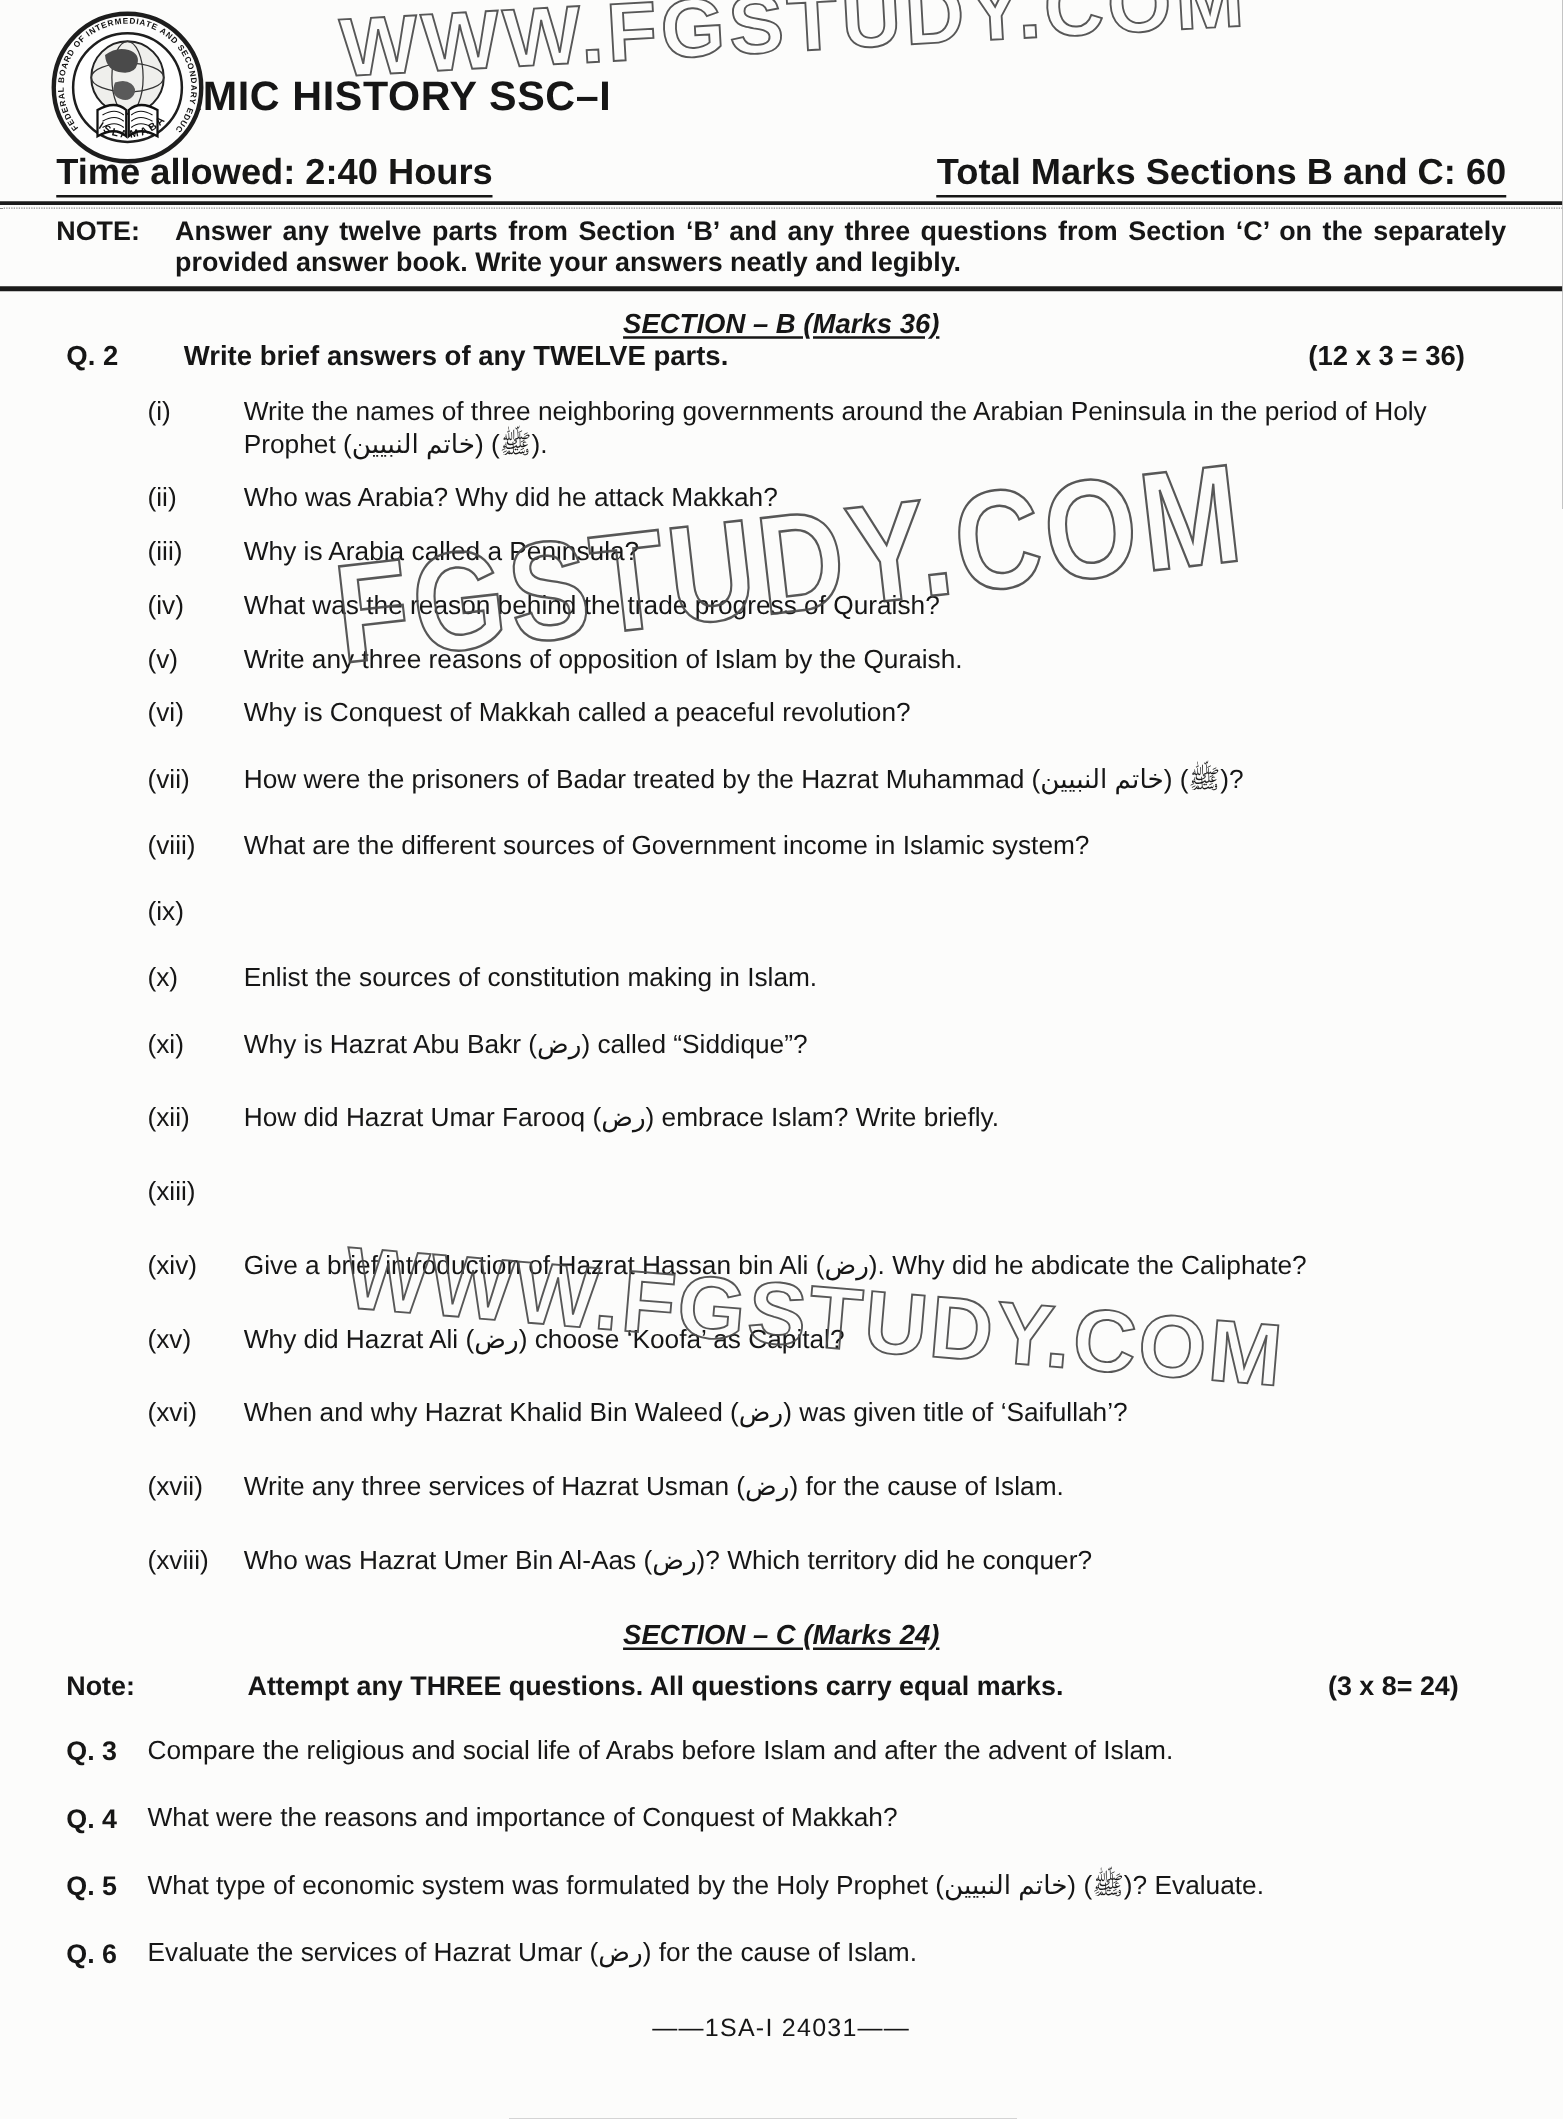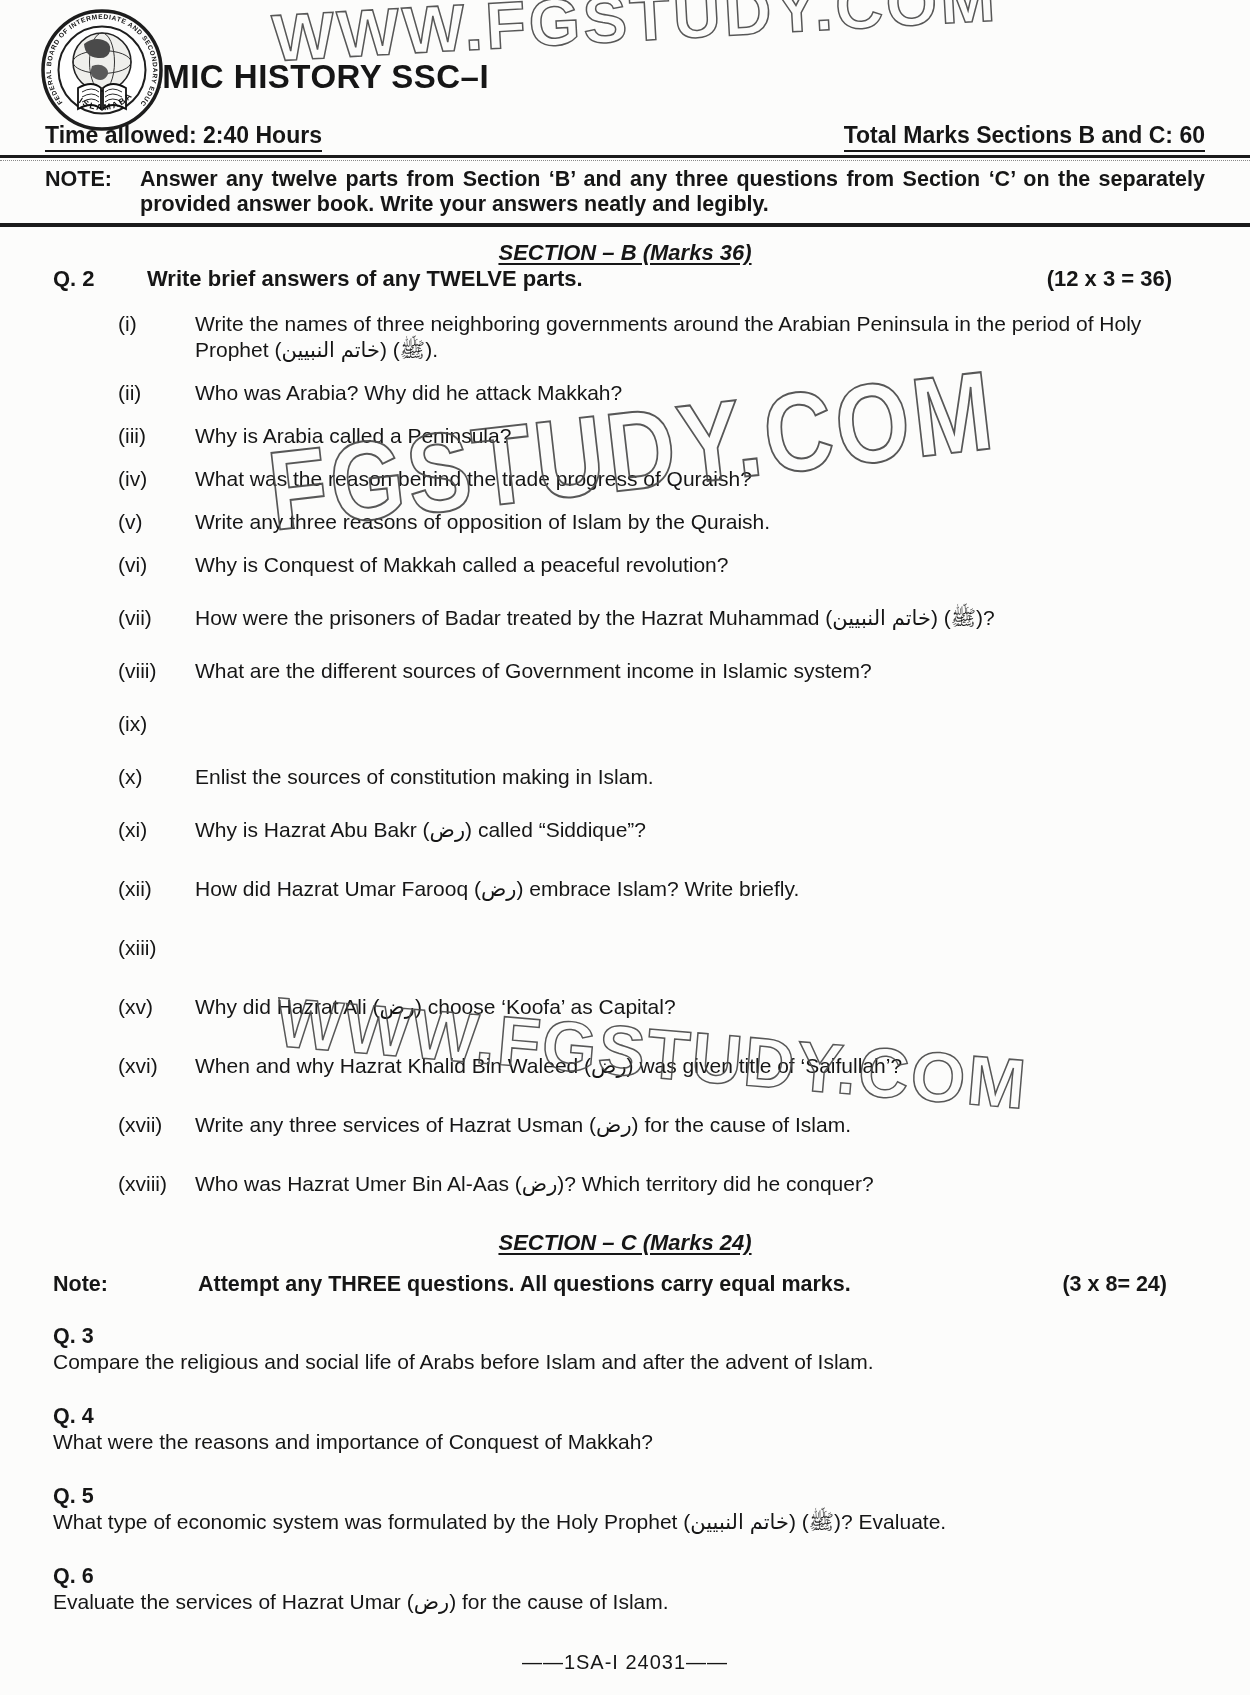--- a/index.html
+++ b/index.html
@@ -33,21 +33,21 @@
   .logo{position:absolute;left:40px;top:8px;}
   .title{
     font-weight:bold;
     font-size:33px;
     letter-spacing:.5px;
     margin:48px 40px 0 40px;
   }
   .meta-row{
     display:flex;justify-content:space-between;
     margin-top:26px;
-    font-weight:bold;font-size:23px;
+    font-weight:bold;font-size:29px;
   }
   .meta-row .u{border-bottom:2.5px solid #161616;padding-bottom:1px;}
   .rule-a{margin-top:3px;border-top:3px solid #1b1b1b;border-bottom:1px dotted #8a8a8a;height:2px;}
   .rule-b{border-top:4px solid #1b1b1b;height:0;margin-top:6px;}
 
   .note-row{
     display:flex;
     padding:6px 45px 0 45px;
     font-weight:bold;font-size:21.5px;line-height:25px;
     z-index:2;position:relative;
@@ -87,24 +87,23 @@
     display:flex;align-items:baseline;
     margin-top:16px;
     font-weight:bold;font-size:21.5px;
   }
   .note-c .nlabel{width:105px;flex:none;}
   .note-c .ntext{flex:1;padding-left:40px;}
   .note-c .nmarks{flex:none;margin-left:auto;padding-right:30px;}
 
   .questions{margin-top:26px;}
   .q-row{
-    display:flex;align-items:flex-start;
+    display:flex;align-items:flex-end;
     font-size:21px;line-height:26px;
     margin-bottom:28px;
-    flex-direction:column;
   }
   .q-row .qnum{width:65px;flex:none;font-weight:bold;font-size:21.5px;}
   .q-row .qtext{flex:1;}
 
   footer{
     position:relative;z-index:2;
     text-align:center;
     font-size:20px;
     margin-top:36px;
     letter-spacing:1px;
@@ -219,20 +218,24 @@
           <span class="ptext">Why is Hazrat Abu Bakr (رض) called “Siddique”?</span>
         </div>
       <div class="part">
           <span class="pnum">(xii)</span>
           <span class="ptext">How did Hazrat Umar Farooq (رض) embrace Islam? Write briefly.</span>
         </div>
       <div class="part">
           <span class="pnum">(xiii)</span>
         </div>
       <div class="part">
+          <span class="pnum">(xiv)</span>
+          <span class="ptext">Give a brief introduction of Hazrat Hassan bin Ali (رض). Why did he abdicate the Caliphate?</span>
+        </div>
+      <div class="part">
           <span class="pnum">(xv)</span>
           <span class="ptext">Why did Hazrat Ali (رض) choose ‘Koofa’ as Capital?</span>
         </div>
       <div class="part">
           <span class="pnum">(xvi)</span>
           <span class="ptext">When and why Hazrat Khalid Bin Waleed (رض) was given title of ‘Saifullah’?</span>
         </div>
       <div class="part">
           <span class="pnum">(xvii)</span>
           <span class="ptext">Write any three services of Hazrat Usman (رض) for the cause of Islam.</span>

